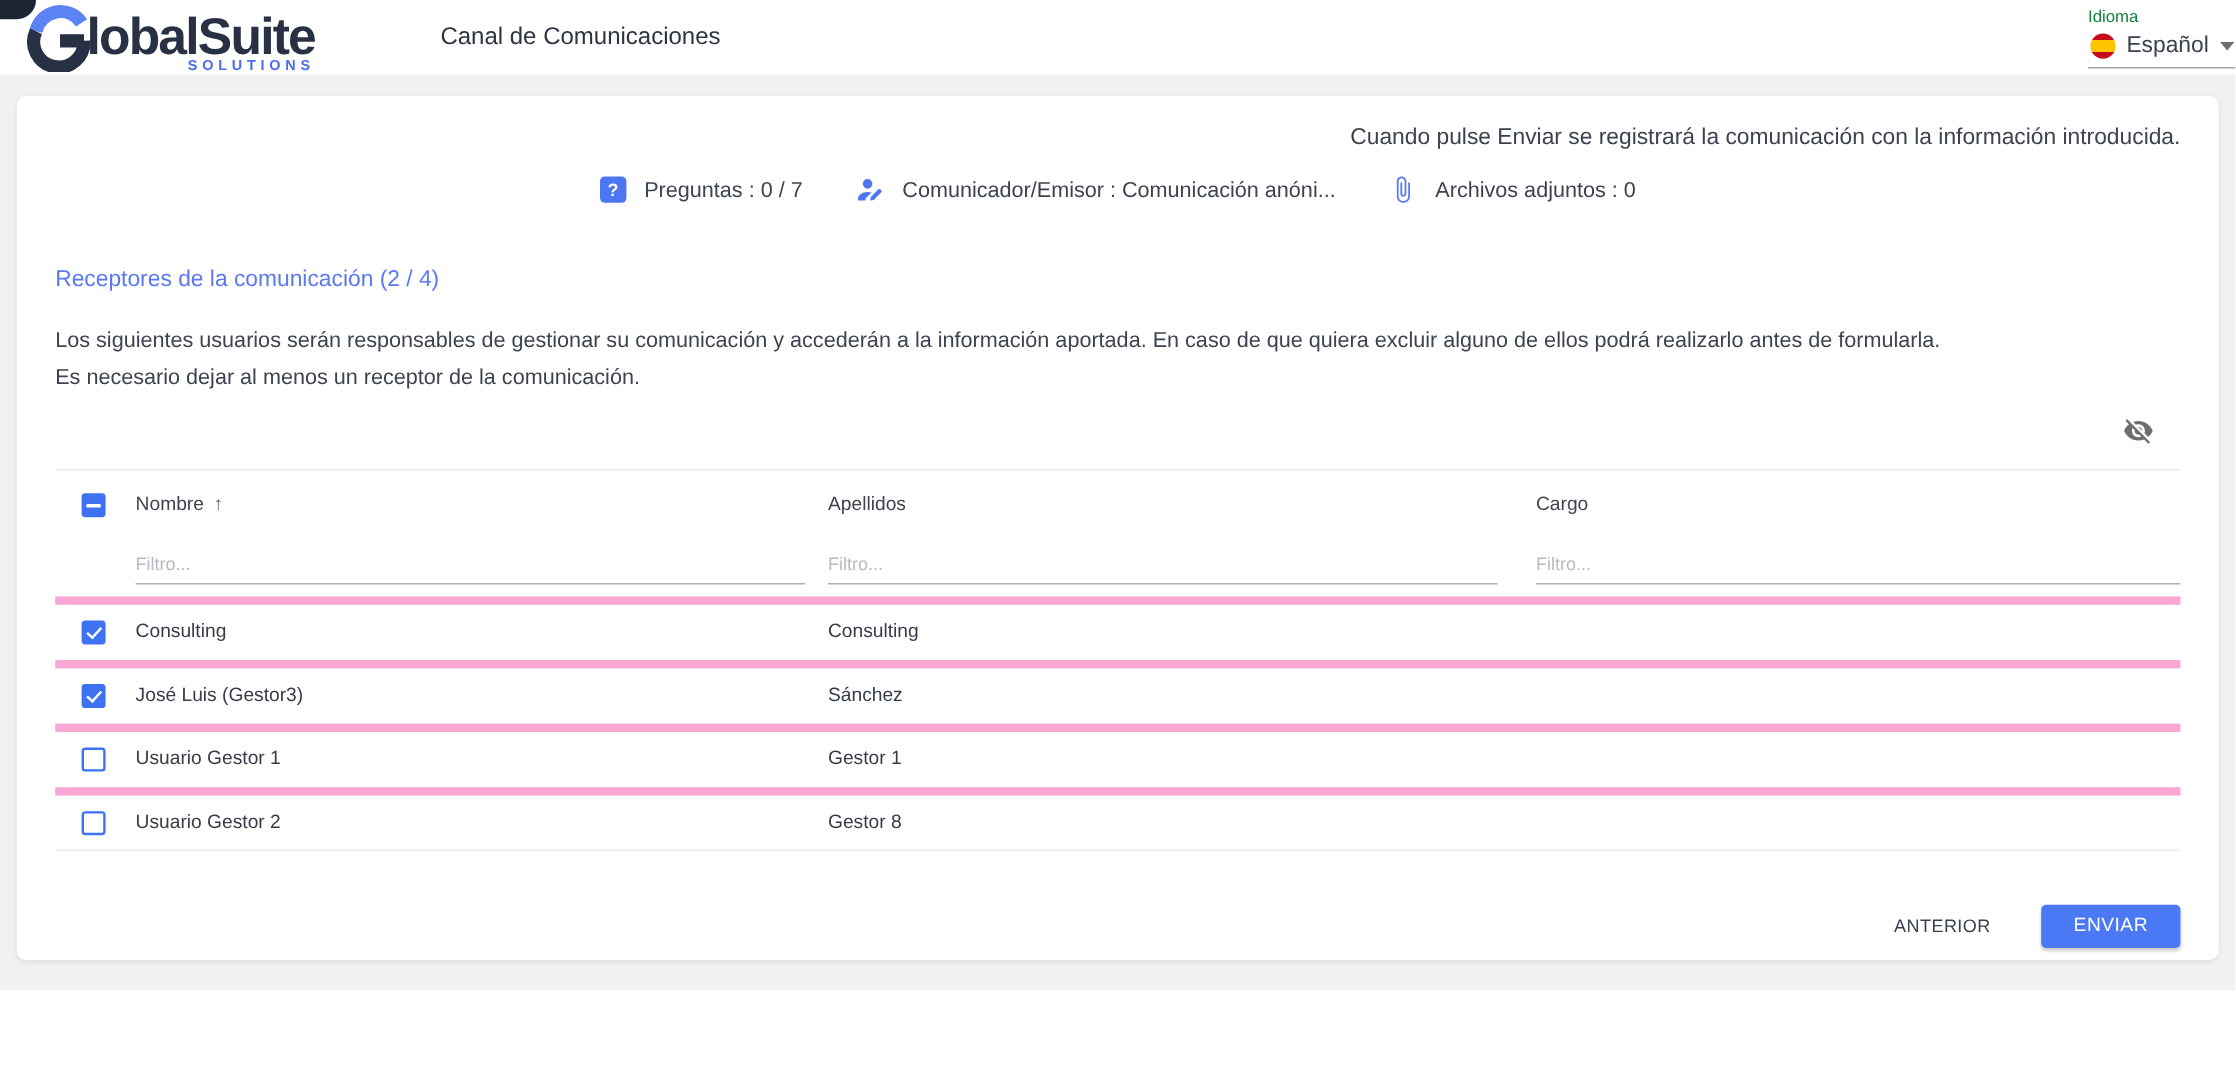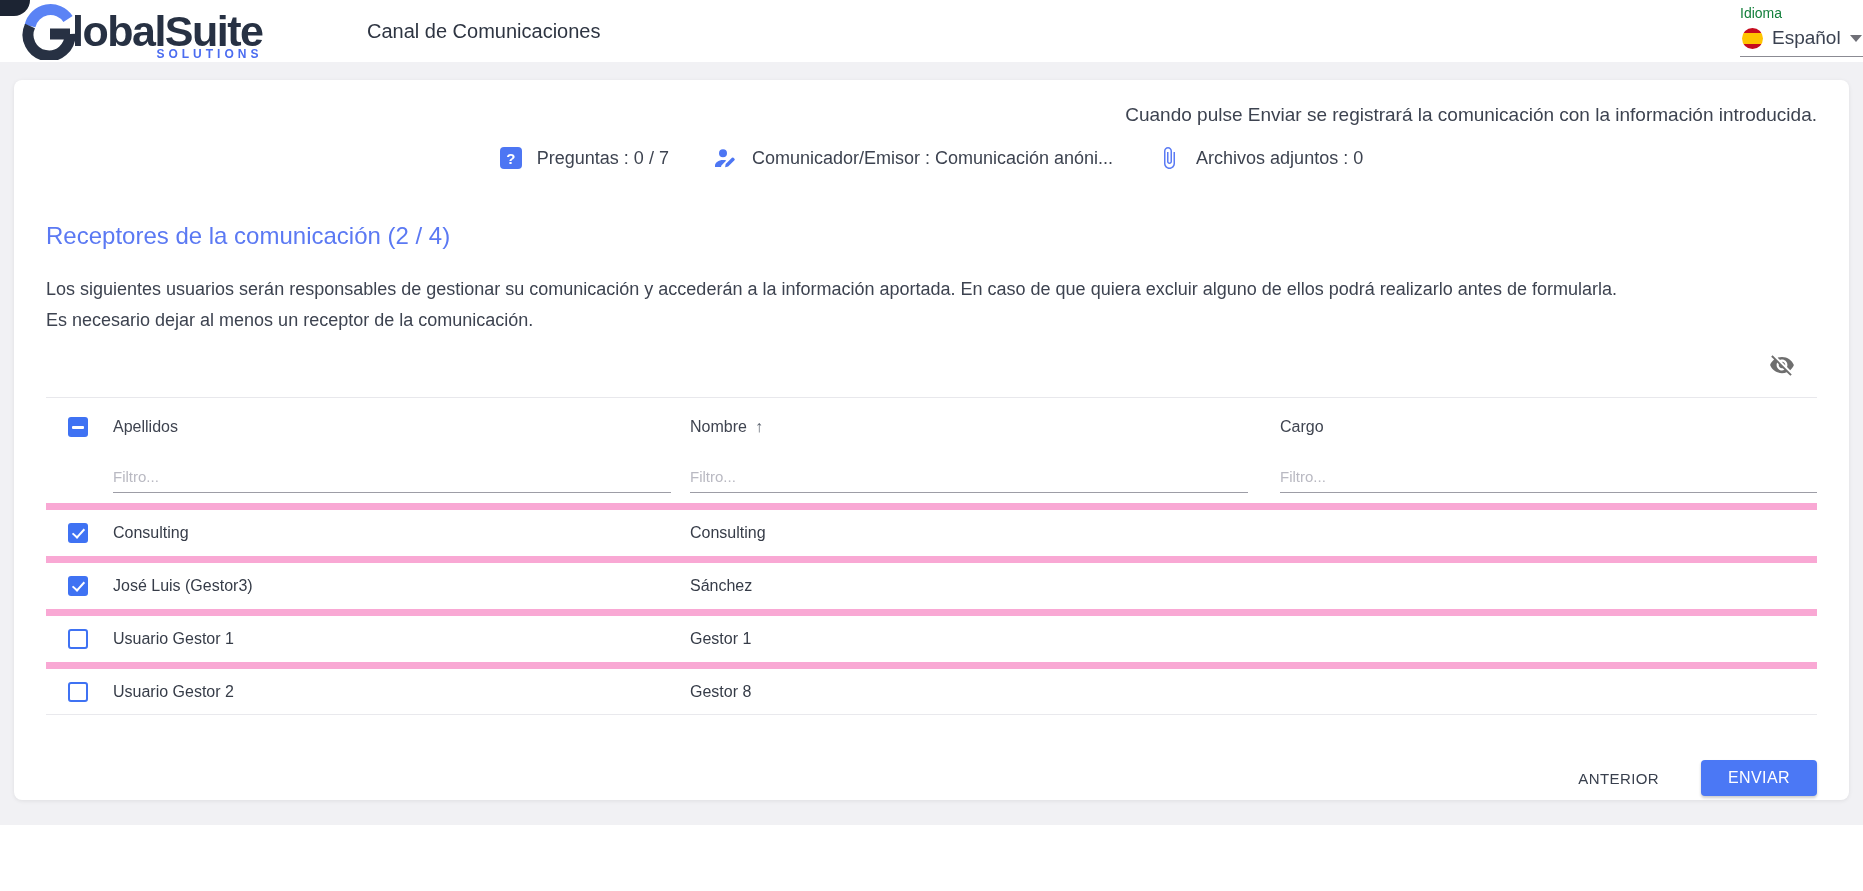--- a/index.html
+++ b/index.html
@@ -46,21 +46,21 @@
   .intro { padding-top:24px; text-align:right; font-size:19px; color:#3d4350; }
 
   .stats { margin-top:20px; display:flex; justify-content:center; align-items:center;
            gap:44px; font-size:18px; color:#3d4350; }
   .stat { display:flex; align-items:center; gap:15px; }
   .q-ico { width:22px; height:22px; background:#4d76f3; color:#fff; border-radius:4px;
            font-size:15px; font-weight:bold; display:flex; align-items:center;
            justify-content:center; }
   .stat svg { display:block; }
 
-  .section-title { margin-top:52px; font-size:24px; font-weight:normal; color:#5b79f3; }
+  .section-title { margin-top:52px; font-size:19px; font-weight:normal; color:#5b79f3; }
   .desc { margin-top:24px; font-size:18px; line-height:31px; color:#3d4350; }
   .eye-row { margin-top:16px; text-align:right; padding-right:22px; height:26px; }
 
   
   .table { margin-top:19px; border-top:1px solid #e8e8ec; }
   .trow { display:grid; grid-template-columns:67px 577px 590px 1fr; align-items:center; }
   .thead { height:58px; font-size:16px; color:#3f4450; }
   .tfilter { height:47px; }
   .tdata { height:53px; border-top:7px solid #f9a8d4; font-size:16px; color:#363c48; }
   .tdata:last-of-type { border-bottom:1px solid #e9e9ed; }
@@ -152,24 +152,24 @@
 
       <div class="eye-row">
         <svg width="26" height="26" viewBox="0 0 24 24" style="cursor:pointer">
           <path fill="#6e6e6e" d="M12 7c2.76 0 5 2.24 5 5 0 .65-.13 1.26-.36 1.83l2.92 2.92c1.51-1.26 2.7-2.89 3.43-4.75-1.73-4.39-6-7.5-11-7.5-1.4 0-2.74.25-3.98.7l2.16 2.16C10.74 7.13 11.35 7 12 7zM2 4.27l2.28 2.28.46.46C3.08 8.3 1.78 10.02 1 12c1.73 4.39 6 7.5 11 7.5 1.55 0 3.03-.3 4.38-.84l.42.42L19.73 22 21 20.73 3.27 3 2 4.27zM7.53 9.8l1.55 1.55c-.05.21-.08.43-.08.65 0 1.66 1.34 3 3 3 .22 0 .44-.03.65-.08l1.55 1.55c-.67.33-1.41.53-2.2.53-2.76 0-5-2.24-5-5 0-.79.2-1.53.53-2.2zm4.31-.78l3.15 3.15.02-.16c0-1.66-1.34-3-3-3l-.17.01z"></path>
         </svg>
       </div>
 
       <div class="table">
         <div class="trow thead">
           <div class="c-check"><span class="cb indeterminate"></span></div>
-          <div><span>Apellidos</span></div>
           <div>
             <span>Nombre</span><span class="sort-arrow">↑</span>
           </div>
+          <div><span>Apellidos</span></div>
           <div><span>Cargo</span></div>
         </div>
         <div class="trow tfilter">
           <div class="c-check"></div>
           <div><input class="filter-input" placeholder="Filtro..." style=""></div>
           <div><input class="filter-input" placeholder="Filtro..." style=""></div>
           <div class="c-cargo"><input class="filter-input" placeholder="Filtro..." style=""></div>
         </div>
         <div>
   <div class="trow tdata">

